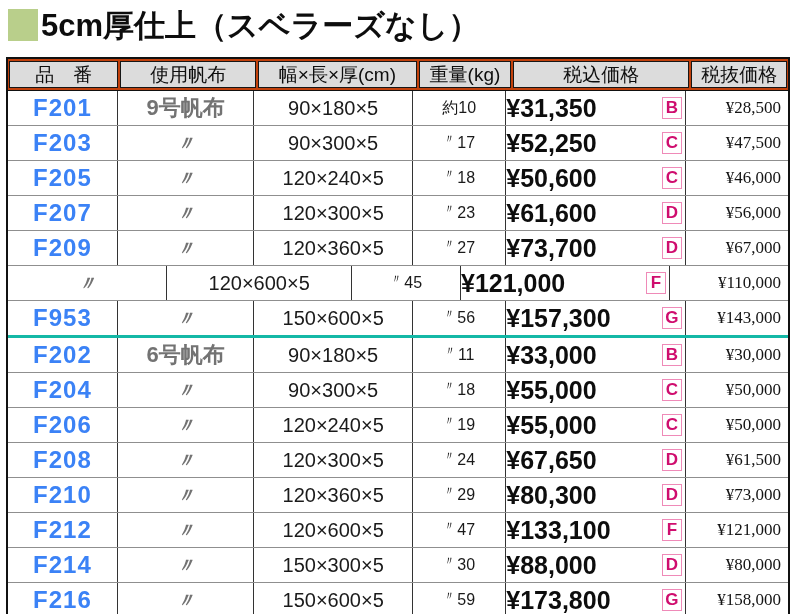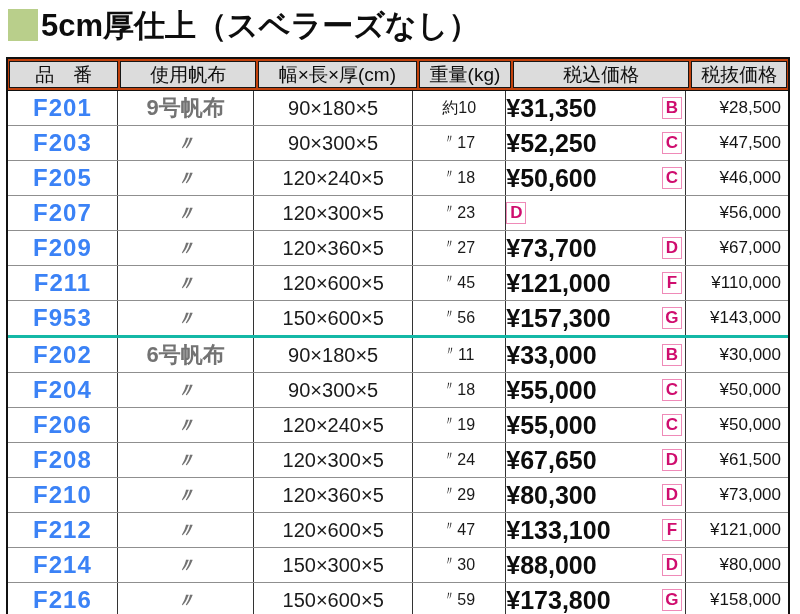--- a/index.html
+++ b/index.html
@@ -48,21 +48,21 @@
 
   .row{display:flex;height:34px;border-bottom:1px solid #8f8f8f;background:#fff;}
   .row.thick{border-bottom:3px solid #14b8a6;}
   .row.last{border-bottom:none;}
 
   .cell{
     box-sizing:border-box;border-right:1px solid #333;
     display:flex;align-items:center;justify-content:center;
     overflow:hidden;white-space:nowrap;
   }
-  .cell.c6{border-right:none;}
+  .cell.c6{border-right:none;font-family:Liberation Serif, serif;}
 
   
   .c1{flex:111 1 0;}
   .c2{flex:138 1 0;}
   .c3{flex:161 1 0;}
   .c4{flex:94 1 0;}
   .c5{flex:179 1 0;}
   .c6{flex:97 1 0;}
 
   .partno{color:#3b82f6;font-size:24px;letter-spacing:1px;font-weight:bold;}
@@ -153,40 +153,40 @@
         </div>
         <div class="row">
           <div class="cell c1 partno">F207</div>
           <div class="cell c2 canvas ditto">〃</div>
           <div class="cell c3 size">120×300×5</div>
           <div class="cell c4 weight">
             <span class="wmark">〃</span>
             <span>23</span>
           </div>
           <div class="cell c5 pincl">
+            <span class="pval">¥61,600</span>
             <span class="lbox">D</span>
           </div>
           <div class="cell c6 pexcl">¥56,000</div>
         </div>
         <div class="row">
           <div class="cell c1 partno">F209</div>
           <div class="cell c2 canvas ditto">〃</div>
           <div class="cell c3 size">120×360×5</div>
           <div class="cell c4 weight">
             <span class="wmark">〃</span>
             <span>27</span>
           </div>
           <div class="cell c5 pincl">
             <span class="pval">¥73,700</span>
             <span class="lbox">D</span>
           </div>
           <div class="cell c6 pexcl">¥67,000</div>
         </div>
         <div class="row">
-          <div class="cell c1 partno">F211</div>
           <div class="cell c2 canvas ditto">〃</div>
           <div class="cell c3 size">120×600×5</div>
           <div class="cell c4 weight">
             <span class="wmark">〃</span>
             <span>45</span>
           </div>
           <div class="cell c5 pincl">
             <span class="pval">¥121,000</span>
             <span class="lbox">F</span>
           </div>

